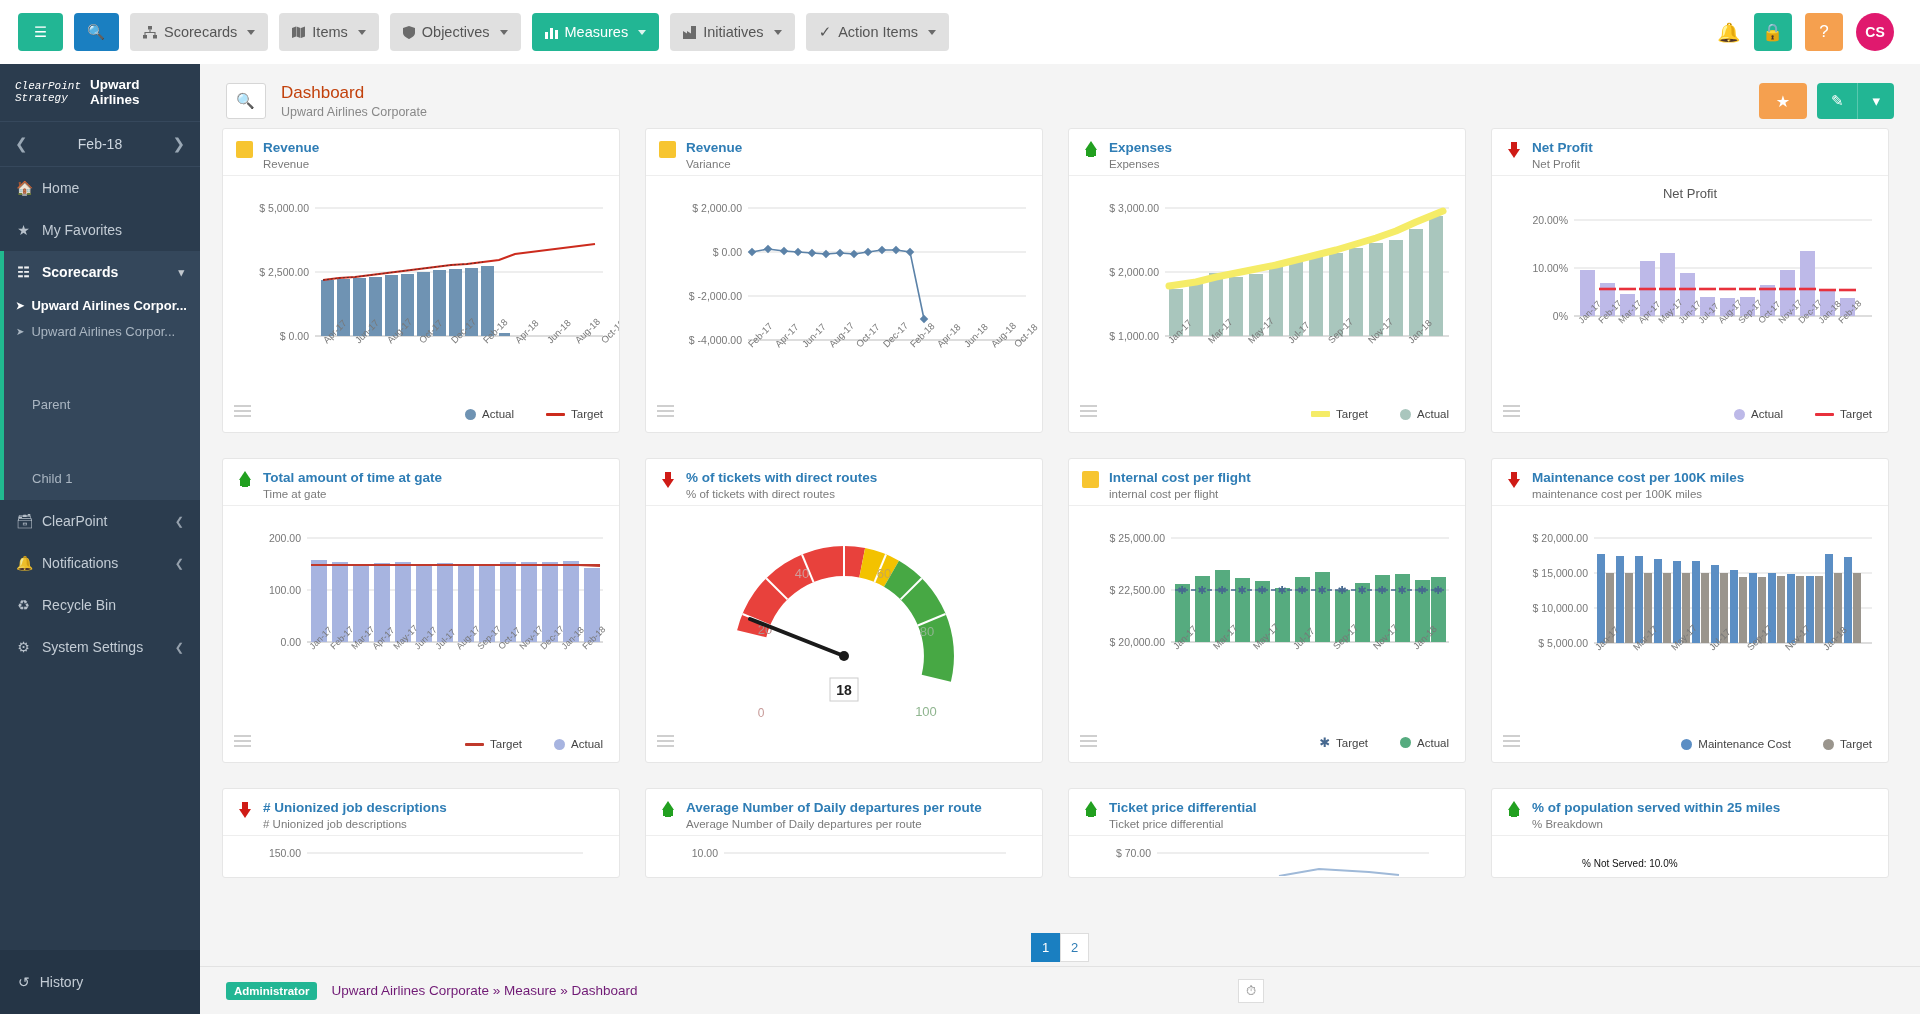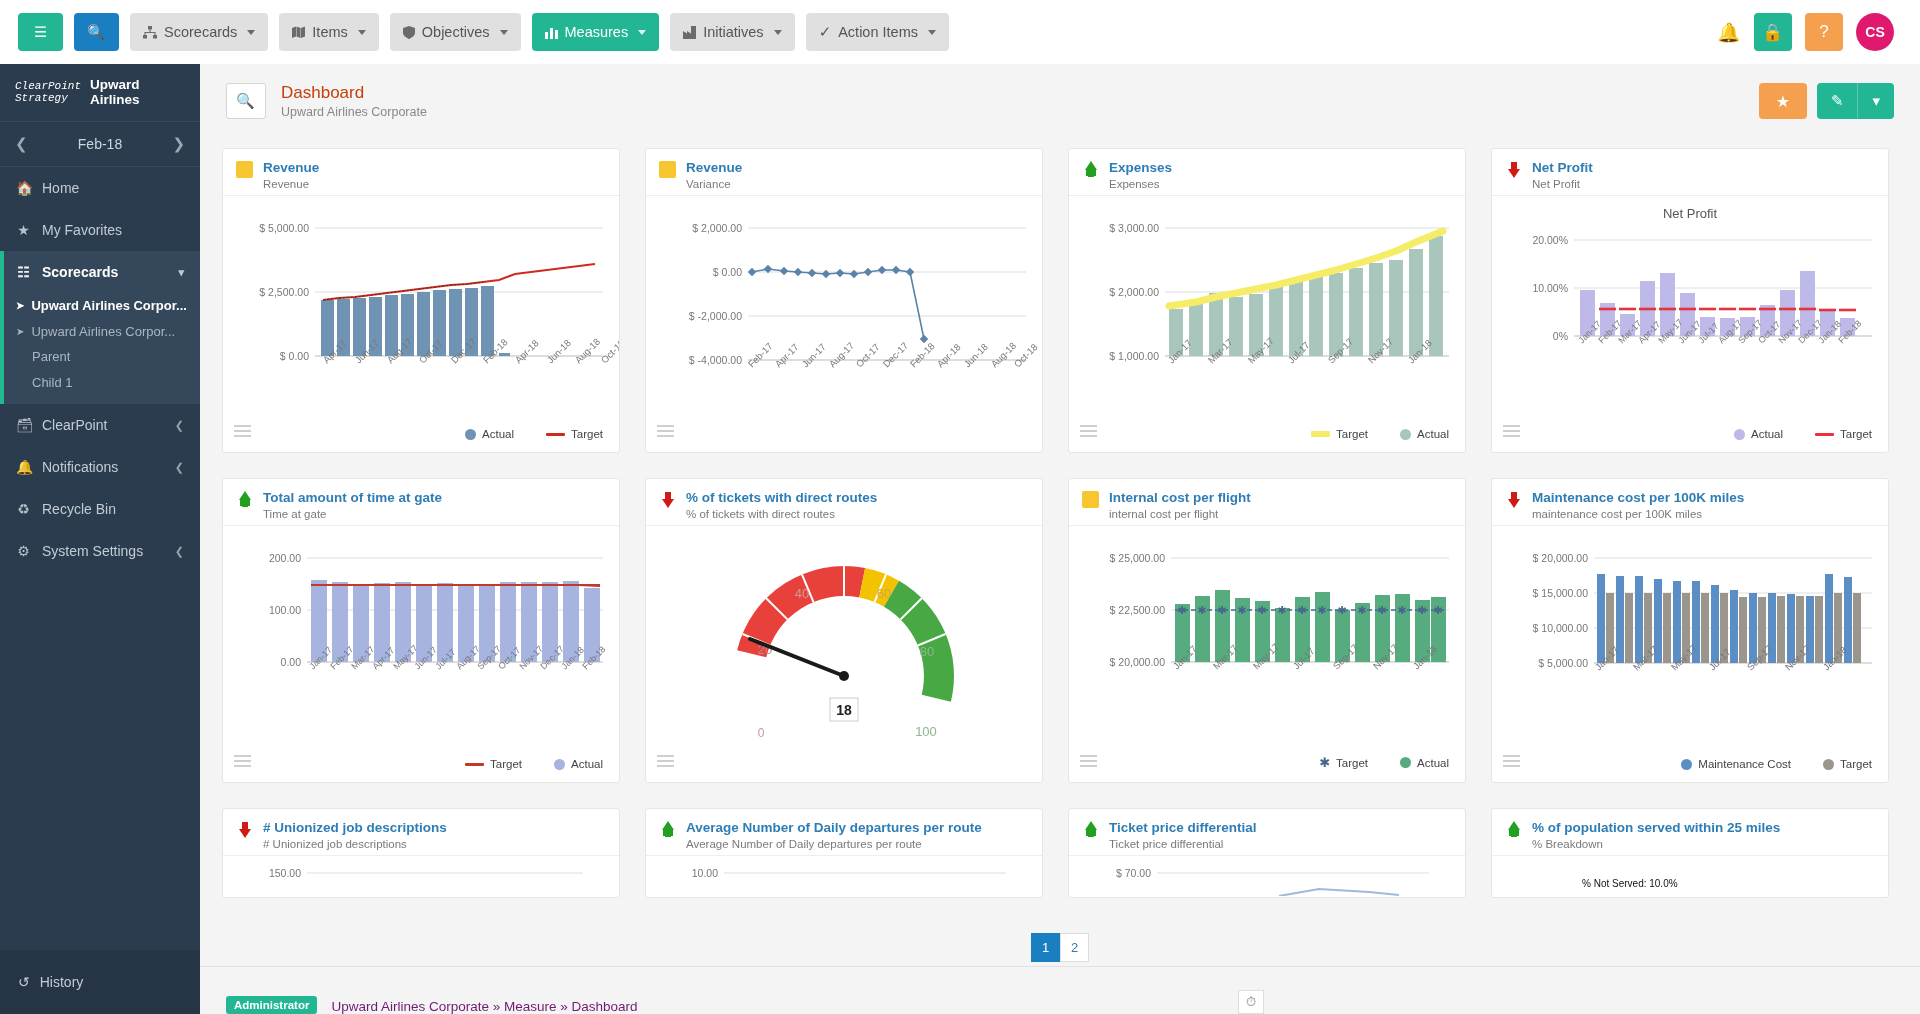--- a/index.html
+++ b/index.html
@@ -72,21 +72,21 @@
     padding-left: 12px;
   }
   .subnav { background: #34475b; border-left: 4px solid #21b98f; padding: 0 0 9px 0; }
   .subnav .sub {
     display: flex; align-items: center; gap: 7px; padding: 3px 10px 3px 12px;
     font-size: 13px; color: #aab6c2; cursor: pointer; line-height: 1.5;
     white-space: nowrap; overflow: hidden;
   }
   .subnav .sub.bold { color: #fff; font-weight: bold; }
   .subnav .sub .tri { font-size: 10px; }
-  .subnav .sub.plain { padding-left: 28px; }
+  .subnav .sub.plain { padding-left: 28px; margin-top: 48px; }
   .history {
     position: absolute; bottom: 0; left: 0; width: 200px; height: 64px;
     background: #253546; color: #c3ccd5; display: flex; align-items: center;
     gap: 10px; padding: 0 18px; font-size: 14px; cursor: pointer;
   }
 
   
   .main { position: absolute; top: 64px; left: 200px; width: 1720px; height: 950px; background: #f4f4f4; }
   .page-head { height: 60px; display: flex; align-items: center; padding: 14px 26px 0 26px; }
   .search-box {
@@ -103,21 +103,21 @@
   }
   .btn-edit {
     height: 36px; background: #22b694; color: #fff; border-radius: 4px; display: flex;
     align-items: center; cursor: pointer; font-size: 15px;
   }
   .btn-edit .part { padding: 0 14px; }
   .btn-edit .sep { width: 1px; height: 36px; background: rgba(255,255,255,.25); }
 
   
   .grid {
-    position: absolute; top: 84px; left: 0; width: 1720px; height: 830px;
+    position: absolute; top: 64px; left: 0; width: 1720px; height: 830px;
     padding: 0 22px; overflow: hidden;
   }
   .row { display: flex; gap: 25px; margin-bottom: 25px; }
   .card { width: 398px; background: #fff; border: 1px solid #e6e6e6; border-radius: 3px; }
   .card.tall { height: 305px; }
   .card.stub { height: 90px; overflow: hidden; }
   .card-head { display: flex; align-items: flex-start; gap: 10px; padding: 11px 13px 10px 13px;
     border-bottom: 1px solid #eee; height: 47px; }
   .card-title { color: #2f7db5; font-size: 13.5px; font-weight: bold; line-height: 1.15; }
   .card-sub { color: #7a7a7a; font-size: 11.5px; margin-top: 2px; }
@@ -152,22 +152,22 @@
     position: absolute; left: 0; bottom: 52px; width: 1720px; display: flex;
     justify-content: center; gap: 0;
   }
   .pg {
     min-width: 29px; height: 29px; border: 1px solid #ddd; background: #fff; color: #2f7db5;
     display: flex; align-items: center; justify-content: center; font-size: 13px; cursor: pointer;
   }
   .pg.active { background: #1a7fc1; border-color: #1a7fc1; color: #fff; }
   .footer {
     position: absolute; left: 200px; bottom: 0; width: 1720px; height: 48px;
-    background: #f4f4f4; border-top: 1px solid #e2e2e2; display: flex; align-items: flex-end;
-    padding: 0 26px;
+    background: #f4f4f4; border-top: 1px solid #e2e2e2; display: flex; align-items: center;
+    padding: 12px 26px;
   }
   .badge-admin {
     background: #22b694; color: #fff; font-size: 11.5px; font-weight: bold;
     padding: 3px 8px; border-radius: 3px; margin-right: 14px;
   }
   .crumb { color: #701a75; font-size: 13.5px; }
   .clock {
     margin-left: auto; width: 26px; height: 24px; border: 1px solid #ddd; background: #fff;
     display: flex; align-items: center; justify-content: center; font-size: 13px; color: #777;
     cursor: pointer; margin-right: 630px;

